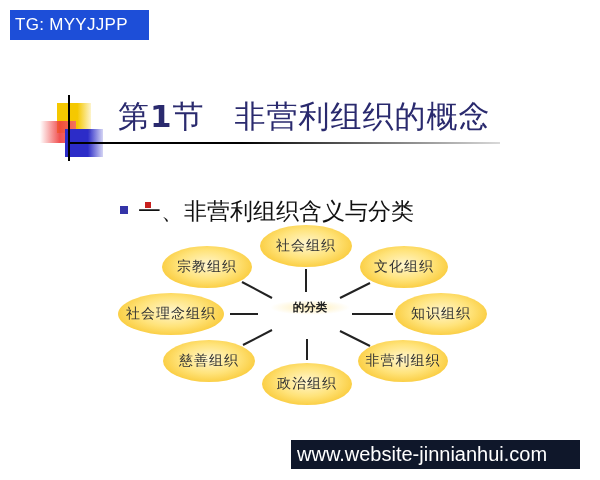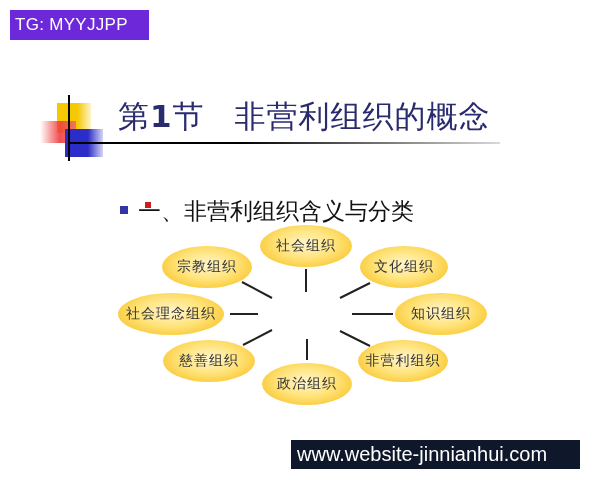--- a/index.html
+++ b/index.html
@@ -1,18 +1,18 @@
 <!DOCTYPE html>
 <html><head>
 <meta charset="utf-8">
 <style>
   html, body { margin:0; padding:0; }
   body { width:600px; height:480px; background:#fff; position:relative; overflow:hidden;
          font-family:"DejaVu Sans", sans-serif; }
-  .wm-top { position:absolute; left:10px; top:10px; width:139px; height:30px; background:#6d28d9;
+  .wm-top { position:absolute; left:10px; top:10px; width:139px; height:30px; background:#1d4ed8;
             color:#fff; font-family:"Liberation Sans", sans-serif; font-size:17px; line-height:30px;
             padding-left:5px; box-sizing:border-box; letter-spacing:0.3px; }
   .wm-bottom { position:absolute; left:291px; top:440px; width:289px; height:29px; background:#0f172a;
                color:#fff; font-family:"Liberation Sans", sans-serif; font-size:20px; line-height:29px;
                padding-left:6px; box-sizing:border-box; }
   .logo { position:absolute; left:40px; top:95px; width:90px; height:70px; }
   .sq-yellow { position:absolute; left:17px; top:8px; width:34px; height:30px;
                background:linear-gradient(90deg,#f5c800 60%, rgba(245,200,0,0.2)); }
   .sq-red { position:absolute; left:0px; top:26px; width:36px; height:22px;
             background:linear-gradient(90deg, rgba(255,255,255,0.1), #ef3d3d 55%, #f26b6b); opacity:0.9; }
@@ -96,15 +96,16 @@
   <span>慈善组织</span>
 </div>
 <div class="node" style="left:118px;top:293px;width:106px;height:42px;">
   <span>社会理念组织</span>
 </div>
 <div class="node" style="left:162px;top:246px;width:90px;height:42px;">
   <span>宗教组织</span>
 </div>
 
 <div class="center-label">
+  <div>的分类</div>
 </div>
 
 <div class="wm-bottom">www.website-jinnianhui.com</div>
 
 </body></html>

